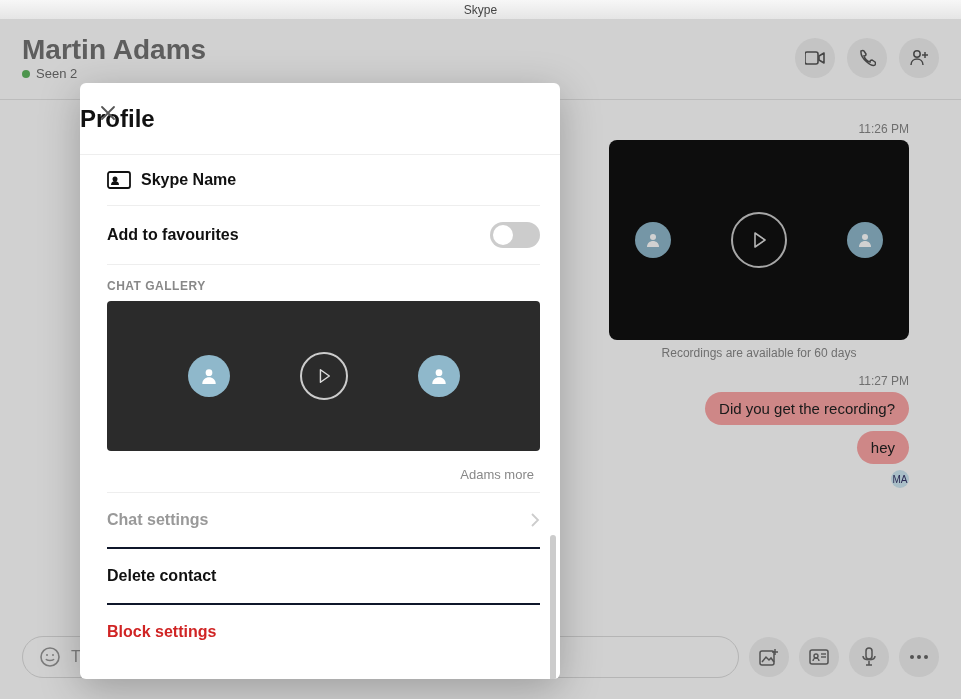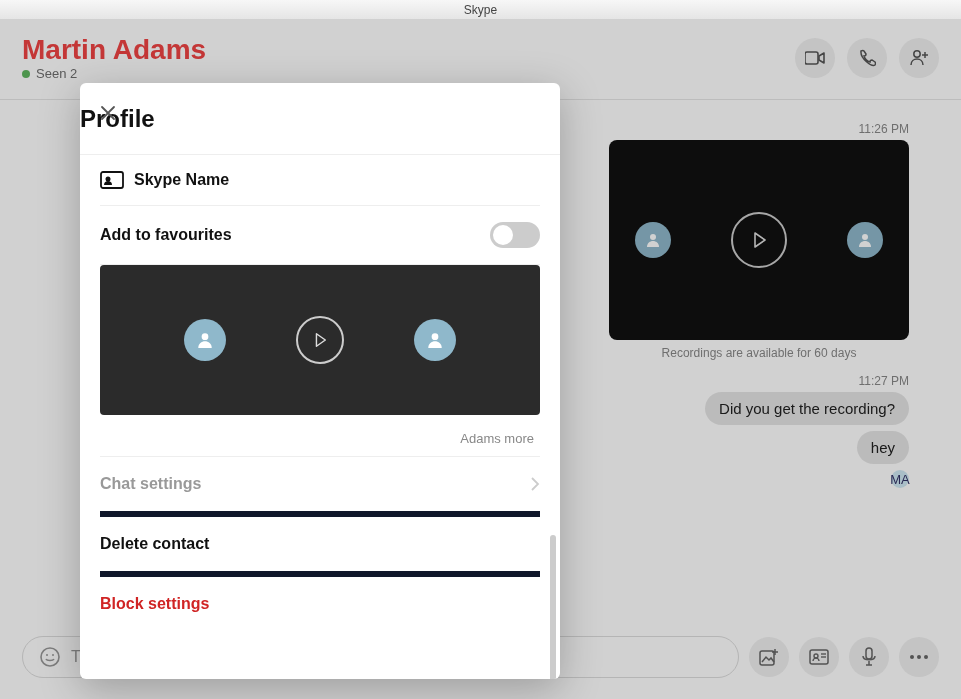--- a/index.html
+++ b/index.html
@@ -4,63 +4,63 @@
 <style>
   * { box-sizing: border-box; margin: 0; padding: 0; font-family: -apple-system, BlinkMacSystemFont, "Segoe UI", Helvetica, Arial, sans-serif; }
   html, body { width: 961px; height: 699px; overflow: hidden; background: #f0f0f0; }
 
   .titlebar { height: 20px; background: linear-gradient(#f7f7f7,#e5e5e5); border-bottom: 1px solid #d0d0d0; text-align: center; font-size: 12px; line-height: 20px; color: #444; }
 
   .window { width: 961px; height: 679px; background: #fff; position: relative; }
 
   
   .chat-header { display: flex; align-items: center; justify-content: space-between; padding: 14px 22px 18px 22px; border-bottom: 1px solid #e6e6e6; }
-  .chat-header .title { font-size: 28px; font-weight: 800; color: #ef4444; }
+  .chat-header .title { font-size: 28px; font-weight: 800; color: #737373; }
   .chat-header .seen { font-size: 13px; color: #6e6e6e; margin-top: 0; display:flex; align-items:center; gap:6px;}
   .seen-dot { width:8px; height:8px; border-radius:50%; background:#5fb65f; display:inline-block;}
   .header-actions { display: flex; gap: 12px; }
   .circle-btn { width: 40px; height: 40px; border-radius: 50%; background: #f0f0f0; display:flex; align-items:center; justify-content:center; color:#555; }
 
   
   .chat-body { padding: 16px 22px 70px 22px; height: 590px; overflow: hidden; position: relative; }
   .time-label { text-align: right; font-size: 12px; color: #888; margin: 6px 30px 4px 0; }
   .recording-tile { width: 300px; height: 200px; background: #111; border-radius: 8px; position: relative; margin-left:auto; margin-right:30px; display:flex; align-items:center; justify-content:center; gap:60px;}
   .avatar-blob { width:36px; height:36px; border-radius:50%; background:#8fb8cb; display:flex; align-items:center; justify-content:center; color:#fff;}
   .play-circle { width:56px; height:56px; border-radius:50%; border:2px solid #ccc; display:flex; align-items:center; justify-content:center; color:#eee;}
   .recording-note { text-align:center; font-size:12px; color:#888; margin:6px 30px 14px 0; width:300px; margin-left:auto;}
-  .bubble { background:#e5e5e5; color:#222; padding:8px 14px; border-radius:18px; display:inline-block; font-size:15px; }
+  .bubble { background:#fca5a5; color:#222; padding:8px 14px; border-radius:18px; display:inline-block; font-size:15px; }
   .msg-row { display:flex; justify-content:flex-end; margin:4px 30px 6px 0; gap:6px; align-items:flex-end;}
-  .tiny-avatar { width:18px; height:18px; border-radius:50%; background:#cfe8f3; font-size:13px; color:#336; display:flex; align-items:center; justify-content:center; margin-left:auto; margin-right:30px;}
+  .tiny-avatar { width:18px; height:18px; border-radius:50%; background:#cfe8f3; font-size:10px; color:#336; display:flex; align-items:center; justify-content:center; margin-left:auto; margin-right:30px;}
 
   
   .composer { position:absolute; bottom:12px; left:22px; right:22px; display:flex; align-items:center; gap:10px;}
   .composer .field { flex:1; height:42px; border:1px solid #ddd; border-radius:22px; background:#fff; display:flex; align-items:center; padding:0 16px; color:#999;}
   .comp-btn { width:40px; height:40px; border-radius:50%; background:#f0f0f0; display:flex; align-items:center; justify-content:center; color:#666;}
 
   
   .dim { position:absolute; inset:0; background:rgba(0,0,0,0.18); }
 
   
   .modal { position:absolute; left:80px; top:63px; width:480px; height:596px; background:#fff; border-radius:6px; box-shadow:0 10px 40px rgba(0,0,0,0.25); display:flex; flex-direction:column; overflow:hidden;}
   .modal-header { position:relative; height:72px; display:flex; align-items:center; justify-content:flex-start; border-bottom:1px solid #eee;}
   .modal-header .close { position:absolute; left:16px; top:18px; width:24px; height:24px; display:flex; align-items:center; justify-content:center; color:#555;}
   .modal-title { font-size:24px; font-weight:800; color:#111; }
-  .modal-body { flex:1; overflow:auto; padding:0 20px 20px 20px; position:relative;}
+  .modal-body { flex:1; overflow:auto; padding:0 20px 20px 27px; position:relative;}
   .scrollbar-fake { position:absolute; right:4px; top:380px; width:6px; height:170px; background:#ccc; border-radius:3px;}
   .row { display:flex; align-items:center; justify-content:space-between; padding:16px 0; border-bottom:1px solid #eee;}
   .row .label { font-size:16px; font-weight:700; color:#111; display:flex; align-items:center; gap:10px;}
   .row .value { font-size:14px; color:#999; }
   .toggle { width:50px; height:26px; border-radius:13px; background:#ccc; position:relative;}
   .toggle .knob { position:absolute; left:3px; top:3px; width:20px; height:20px; border-radius:50%; background:#fff;}
   .section-label { font-size:12px; letter-spacing:0.5px; color:#888; font-weight:700; padding:14px 0 8px 0;}
   .gallery { width:100%; height:150px; background:#2b2b2b; border-radius:4px; display:flex; align-items:center; justify-content:center; gap:70px; position:relative;}
   .gallery .avatar-blob { width:42px; height:42px; }
   .gallery .play-circle { width:48px; height:48px; }
   .show-more { text-align:right; font-size:13px; color:#888; padding:16px 6px 10px 6px; border-bottom:1px solid #eee;}
-  .nav-row { display:flex; align-items:center; justify-content:space-between; padding:18px 0; border-bottom:6px solid #0f172a; font-size:16px; font-weight:700; color:#111;}
+  .nav-row { display:flex; align-items:center; justify-content:space-between; padding:18px 0; border-bottom:2px solid #0f172a; font-size:16px; font-weight:700; color:#111;}
   .nav-row.muted { color:#999; font-weight:700;}
   .nav-row.danger { color:#d02424; font-weight:700;}
   .chev { color:#ccc; }
 
   svg { display:block; }
 </style>
 </head>
 <body>
 
 <div class="titlebar">Skype</div>
@@ -195,20 +195,21 @@
         </div>
       </div>
 
       <div class="row">
         <div class="label">Add to favourites</div>
         <div class="toggle">
           <div class="knob"></div>
         </div>
       </div>
 
+      <div class="section-label">CHAT GALLERY</div>
 
       <div class="gallery">
         <div class="avatar-blob">
           <svg width="18" height="18" viewBox="0 0 16 16">
               <circle cx="8" cy="5" r="3" fill="#fff"></circle>
               <path d="M2 15 C2 11 5 9 8 9 C11 9 14 11 14 15 Z" fill="#fff"></path>
             </svg>
         </div>
         <div class="play-circle">
           <svg width="16" height="16" viewBox="0 0 18 18">

